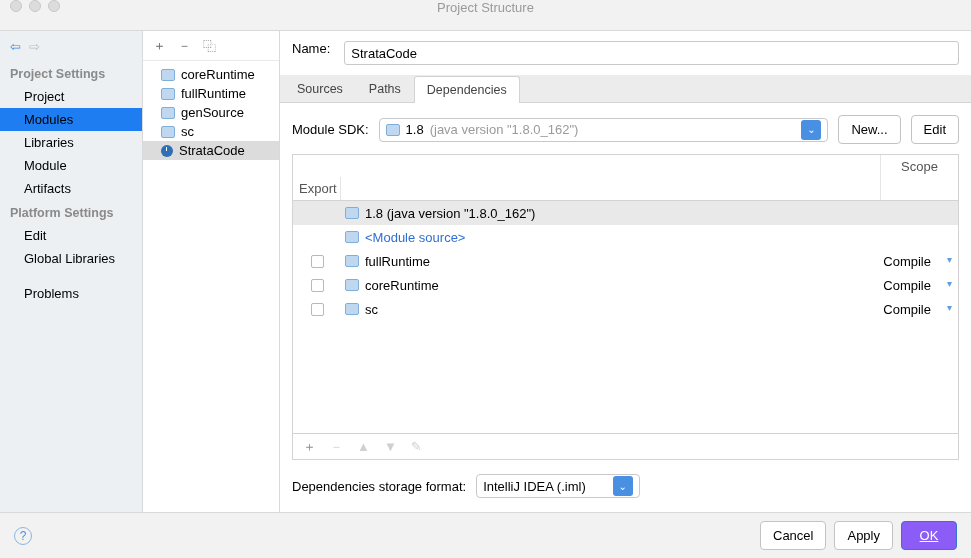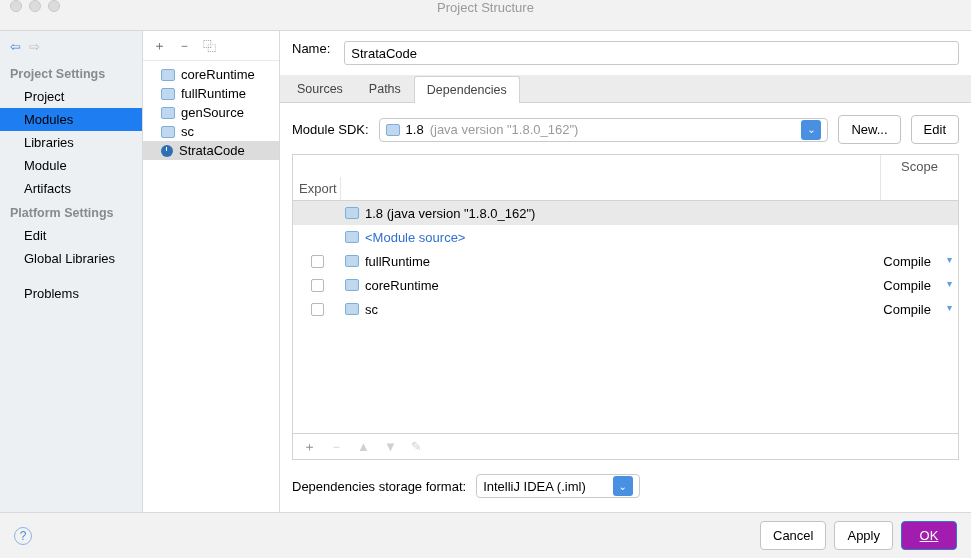--- a/index.html
+++ b/index.html
@@ -50,21 +50,21 @@
 .link { color: #2f6fd0; }
 .chev { color:#5b9ee6; font-size:10px; }
 .chk { width:13px; height:13px; border:1px solid #b8b8b8; border-radius:2px; background:#fff; }
 .depfoot { height: 26px; border-top: 1px solid #d3d3d3; display:flex; align-items:center; gap:14px; padding:0 10px; color:#8d8d8d; }
 .depfoot span { cursor:pointer; }
 .storagerow { display:flex; align-items:center; gap:10px; padding: 14px 12px; }
 .storsel { height:24px; border:1px solid #c9c9c9; border-radius:4px; display:flex; align-items:center; padding:0 6px; gap:27px; cursor:pointer; }
 .footer { height: 46px; border-top:1px solid #d9d9d9; display:flex; align-items:center; padding:0 14px; background:#f2f2f2; }
 .help { width:18px; height:18px; border:1.5px solid #8cb6e0; color:#4a90e2; border-radius:50%; display:flex; align-items:center; justify-content:center; font-size:12px; cursor:pointer; }
 .footer .spacer { flex:1; }
-.footer .btn.primary { background:#a21caf; border-color:#2f78c9; color:#fff;text-decoration:underline; }
+.footer .btn.primary { background:#8b5cf6; border-color:#2f78c9; color:#fff;text-decoration:underline; }
 .footer .btn { margin-left:8px; min-width:56px; }
 </style>
 </head>
 <body>
 
 <div class="titlebar">
   <div class="traffic">
     <div class="dot"></div>
     <div class="dot"></div>
     <div class="dot"></div>

